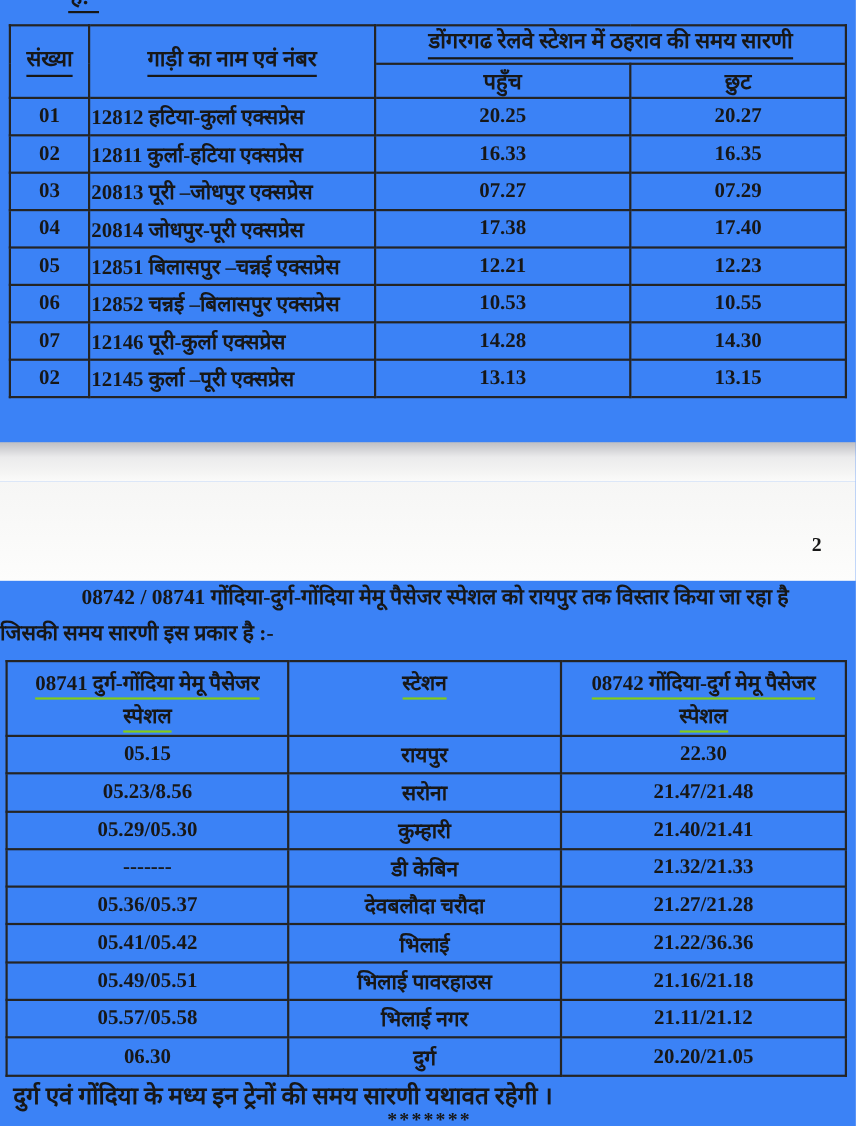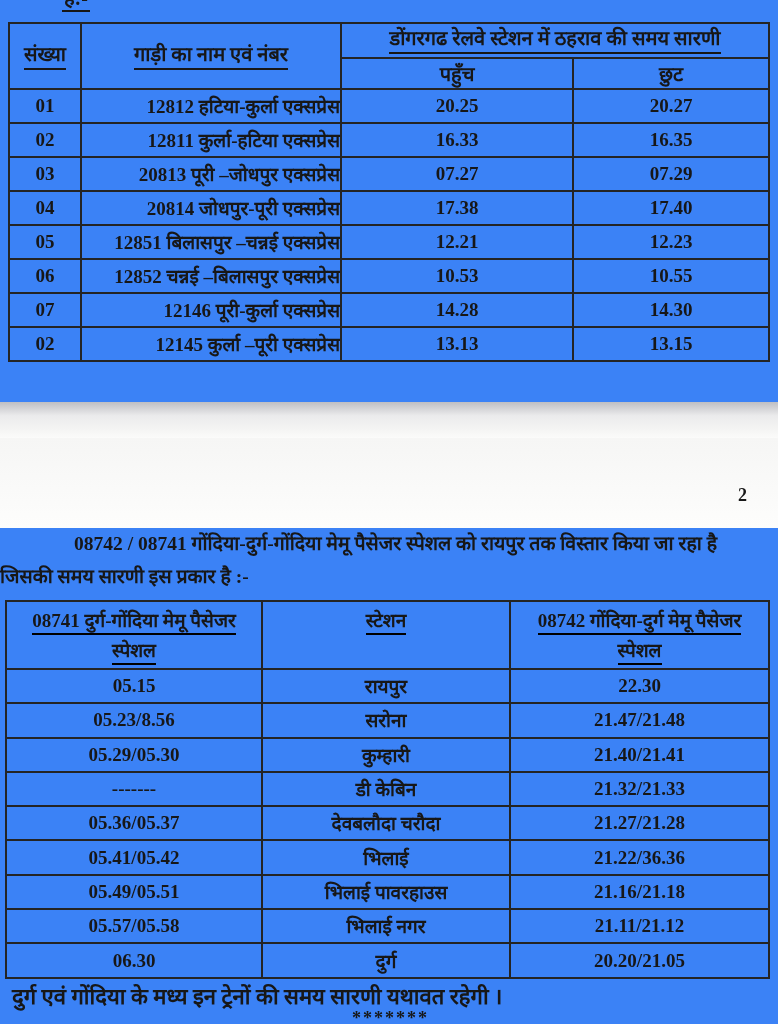--- a/index.html
+++ b/index.html
@@ -38,21 +38,21 @@
   .ul { border-bottom: 2px solid #171717; padding-bottom: 2px; display: inline-block; line-height: 1.15; }
 
   
   #table1 {
     position: absolute;
     left: 8px; top: 22px;
     width: 762px;
     font-size: 19px;
   }
   #table1 .hdr td { font-size: 20px; }
-  #table1 td.train { text-align: right; padding-left: 1px; }
+  #table1 td.train { text-align: left; padding-left: 1px; }
   #table1 tr.h1 { height: 35px; }
   #table1 tr.h2 { height: 31px; }
   #table1 tr.data { height: 34px; }
 
   
   .page-band {
     position: absolute;
     left: 0; top: 402px;
     width: 778px; height: 36px;
     background: linear-gradient(#bfbfc3 0%, #c9c9cd 9%, #ebebec 38%, #f4f4f3 75%, #fbfbfa 100%);
@@ -85,21 +85,21 @@
   
   #table2 {
     position: absolute;
     left: 5px; top: 600px;
     width: 763px;
     font-size: 19px;
   }
   #table2 tr.hdr { height: 68px; }
   #table2 tr.hdr td { vertical-align: top; padding-top: 5px; font-size: 19px; }
   #table2 tr.hdr .line { display: block; margin-bottom: 4px; }
-  #table2 tr.hdr .line span { border-bottom: 2px solid #000000; padding-bottom: 2px; }
+  #table2 tr.hdr .line span { border-bottom: 2px solid #84cc16; padding-bottom: 2px; }
   #table2 tr.data { height: 34.3px; }
 
   .footer-note {
     position: absolute;
     left: 12px; top: 980px;
     font-size: 22px;
   }
 
   .asterisks {
     position: absolute;

